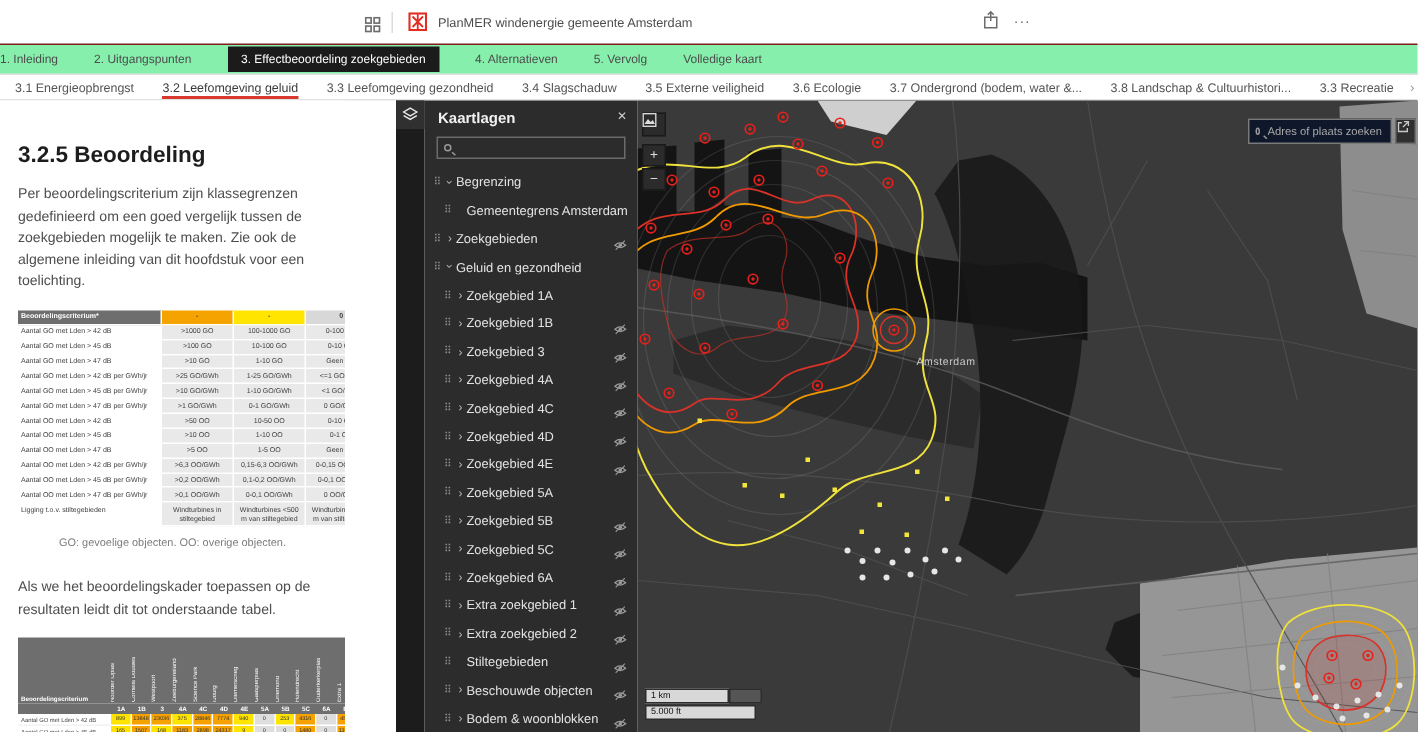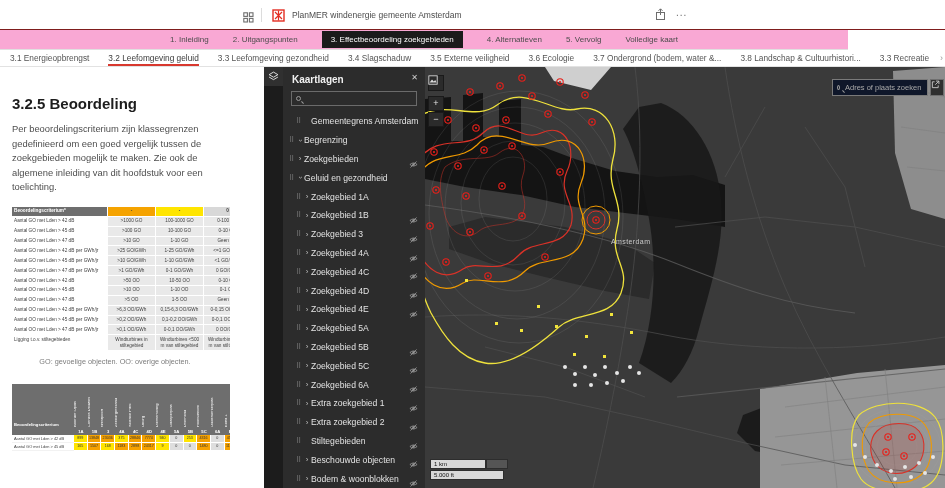--- a/index.html
+++ b/index.html
@@ -5,22 +5,22 @@
   html,body{margin:0;padding:0;background:#fff;width:945px;height:488px;overflow:hidden;
     font-family:"Liberation Sans",sans-serif;-webkit-font-smoothing:antialiased;}
   *{box-sizing:border-box;}
   
   #appheader{position:absolute;left:0;top:0;width:945px;height:30px;background:#fff;border-bottom:1px solid #7f1d1d;}
   #appheader .abs{position:absolute;}
   #app-title{left:292px;top:10px;font-size:8.5px;color:#4c4c4c;}
   .hdr-divider{left:261px;top:8px;width:1px;height:14px;background:#dcdcdc;}
   .more-dots{left:676px;top:7px;font-size:10px;color:#6d6d6d;letter-spacing:1px;}
   
-  #sectionnav{position:absolute;left:0;top:30px;width:848px;height:20px;background:#f9a8d4;border-bottom:1px solid #e0e0e0;
-    display:flex;justify-content:center;align-items:center;gap:24px;}
+  #sectionnav{position:absolute;left:0;top:30px;width:945px;height:20px;background:#86efac;border-bottom:1px solid #e0e0e0;
+    display:flex;align-items:center;gap:24px;}
   #sectionnav .tab{font-size:8px;color:#4c4c4c;white-space:nowrap;cursor:pointer;}
   #sectionnav .tab.active{background:#1b1b1b;color:#fff;padding:4px 9px;}
   
   #subnav{position:absolute;left:0;top:50px;width:945px;height:17px;background:#fff;border-bottom:1px solid #e2e2e2;
     display:flex;align-items:stretch;gap:19px;padding:0 10px;overflow:hidden;}
   #subnav .sitem{font-size:8.3px;color:#545454;white-space:nowrap;flex:0 0 auto;line-height:17px;cursor:pointer;}
   #subnav .sitem.active{color:#3a3a3a;box-shadow:inset 0 -2px 0 #d8382e;}
   #subnav-arrow{position:absolute;right:1px;top:51px;font-size:9px;color:#9a9a9a;background:#fff;padding:2px 1px;}
   
   #article{position:absolute;left:0;top:67px;width:230px;height:421px;background:#fff;padding:28px 12px 0 12px;overflow:hidden;}
@@ -227,20 +227,21 @@
       <div class="trow">
         <div class="cell lblcol">Ligging t.o.v. stiltegebieden</div>
         <div class="cell valcol">Windturbines in stiltegebied</div>
         <div class="cell valcol">Windturbines &lt;500 m van stiltegebied</div>
         <div class="cell valcol">Windturbines &gt;500 m van stiltegebied</div>
       </div>
     </div>
   <div class="caption">
     <div>GO: gevoelige objecten. OO: overige objecten.</div>
   </div>
+  <p>Als we het beoordelingskader toepassen op de resultaten leidt dit tot onderstaande tabel.</p>
   <div id="table2">
       <div class="t2-head">
         <div class="crit">Beoordelingscriterium</div>
         <div class="rot">
           <span>Noorder IJplas</span>
         </div>
         <div class="rot">
           <span>Cornelis Douwes</span>
         </div>
         <div class="rot">
@@ -340,29 +341,29 @@
 </div>
 
 <div id="layerspanel">
   <div id="lp-title">Kaartlagen</div>
   <div id="lp-close">✕</div>
   <div id="lp-search">
     <span class="lens"></span>
     <input style="background: transparent; border: none; outline: none; width: 100px; color: rgb(221, 221, 221); font-size: 8px; font-family: &quot;Liberation Sans&quot;, sans-serif;" placeholder="">
   </div>
   <div id="lp-list">
+      <div class="lrow ind0">
+        <span class="handle">⠿</span>
+        <span class="chev exp">›</span>
+        <span class="llabel">Begrenzing</span>
+      </div>
       <div class="lrow ind1">
         <span class="handle">⠿</span>
         <span style="width: 8px;"></span>
         <span class="llabel">Gemeentegrens Amsterdam</span>
-      </div>
-      <div class="lrow ind0">
-        <span class="handle">⠿</span>
-        <span class="chev exp">›</span>
-        <span class="llabel">Begrenzing</span>
       </div>
       <div class="lrow ind0">
         <span class="handle">⠿</span>
         <span class="chev">›</span>
         <span class="llabel">Zoekgebieden</span>
         <span class="eyeoff"><svg width="9" height="9" viewBox="0 0 10 10">
             <path d="M1,5 Q5,1.6 9,5 Q5,8.4 1,5 Z" fill="none" stroke="#9a9a9a" stroke-width="0.9"></path>
             <circle cx="5" cy="5" r="1.3" fill="#9a9a9a"></circle>
             <line x1="1.6" y1="8.4" x2="8.4" y2="1.6" stroke="#9a9a9a" stroke-width="0.9"></line>
           </svg></span>

